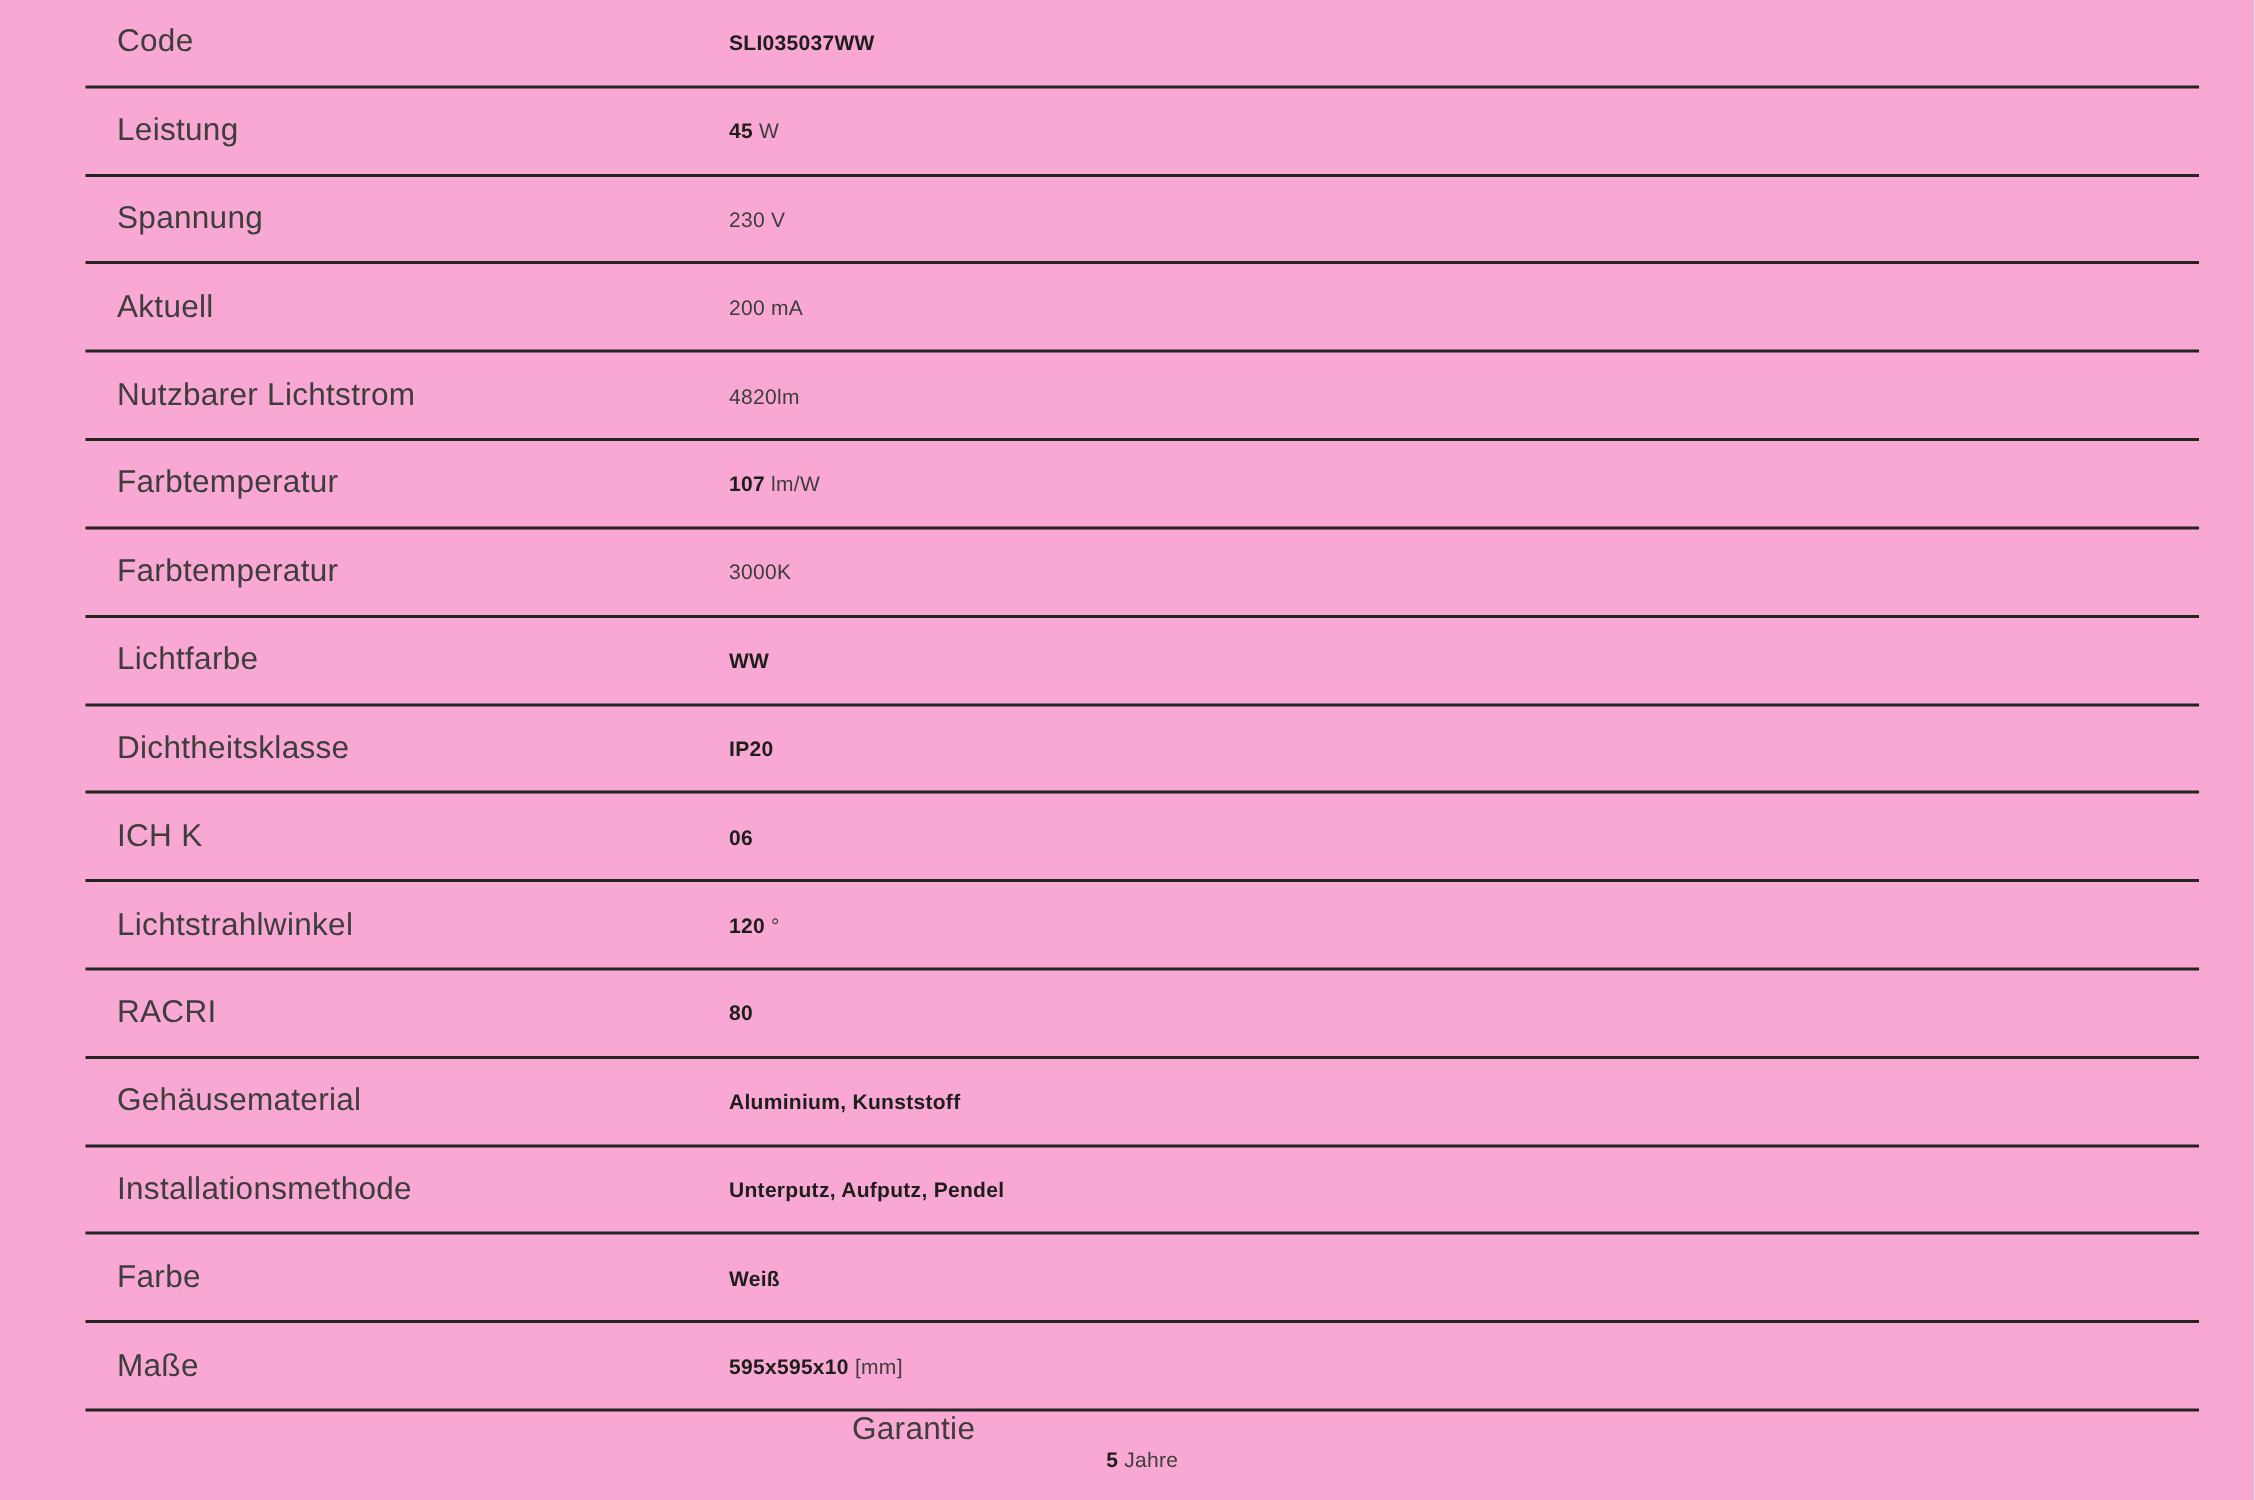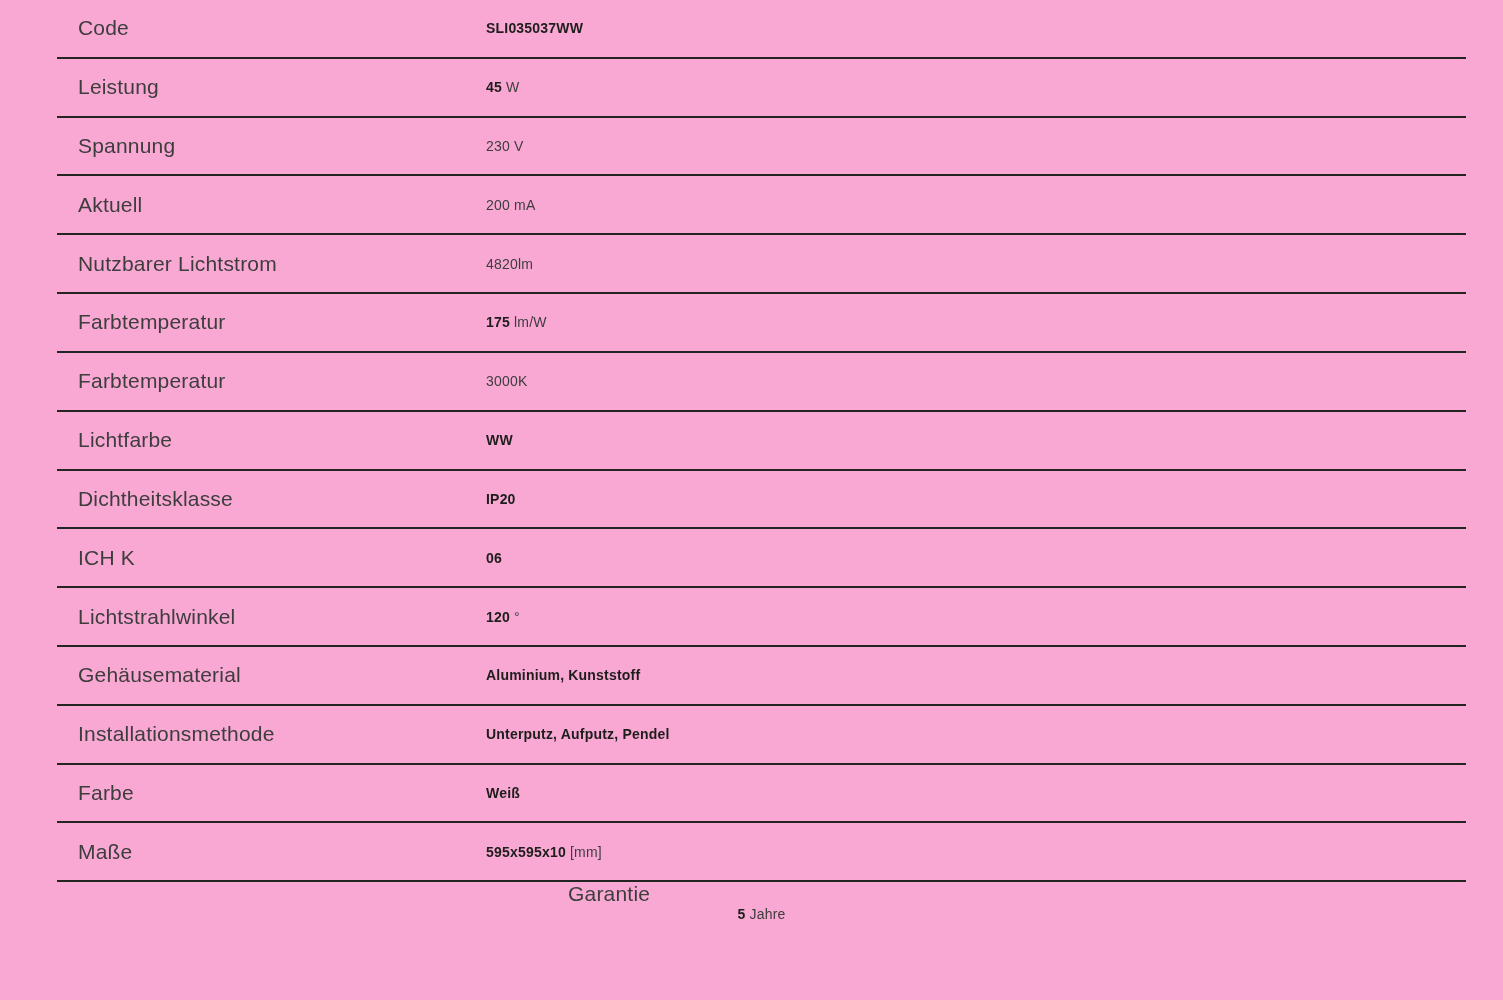--- a/index.html
+++ b/index.html
@@ -83,21 +83,21 @@
       <div class="spec-value"><span class="val-bold"></span><span class="val-regular">200 mA</span></div>
     </div>
 
     <div class="spec-row">
       <div class="spec-label">Nutzbarer Lichtstrom</div>
       <div class="spec-value"><span class="val-bold"></span><span class="val-regular">4820lm</span></div>
     </div>
 
     <div class="spec-row">
       <div class="spec-label">Farbtemperatur</div>
-      <div class="spec-value"><span class="val-bold">175</span><span class="val-regular"> lm/W</span></div>
+      <div class="spec-value"><span class="val-bold">107</span><span class="val-regular"> lm/W</span></div>
     </div>
 
     <div class="spec-row">
       <div class="spec-label">Farbtemperatur</div>
       <div class="spec-value"><span class="val-bold"></span><span class="val-regular">3000K</span></div>
     </div>
 
     <div class="spec-row">
       <div class="spec-label">Lichtfarbe</div>
       <div class="spec-value"><span class="val-bold">WW</span><span class="val-regular"></span></div>
@@ -111,20 +111,24 @@
     <div class="spec-row">
       <div class="spec-label">ICH K</div>
       <div class="spec-value"><span class="val-bold">06</span><span class="val-regular"></span></div>
     </div>
 
     <div class="spec-row">
       <div class="spec-label">Lichtstrahlwinkel</div>
       <div class="spec-value"><span class="val-bold">120</span><span class="val-regular"> °</span></div>
     </div>
 
+    <div class="spec-row">
+      <div class="spec-label">RACRI</div>
+      <div class="spec-value"><span class="val-bold">80</span><span class="val-regular"></span></div>
+    </div>
 
     <div class="spec-row">
       <div class="spec-label">Gehäusematerial</div>
       <div class="spec-value"><span class="val-bold">Aluminium, Kunststoff</span><span class="val-regular"></span></div>
     </div>
 
     <div class="spec-row">
       <div class="spec-label">Installationsmethode</div>
       <div class="spec-value"><span class="val-bold">Unterputz, Aufputz, Pendel</span><span class="val-regular"></span></div>
     </div>

